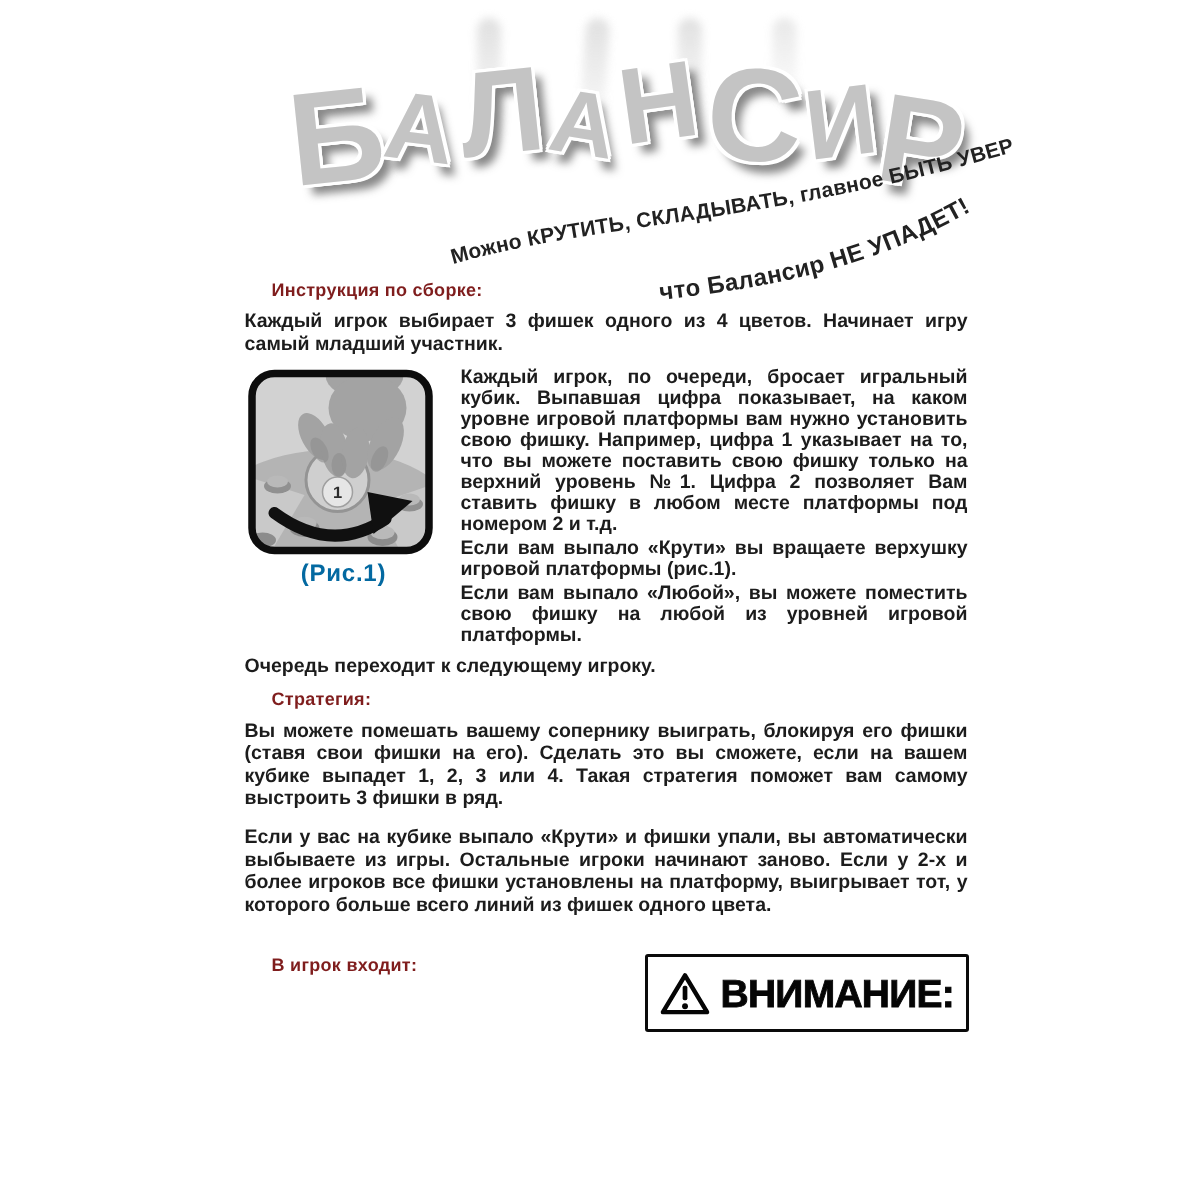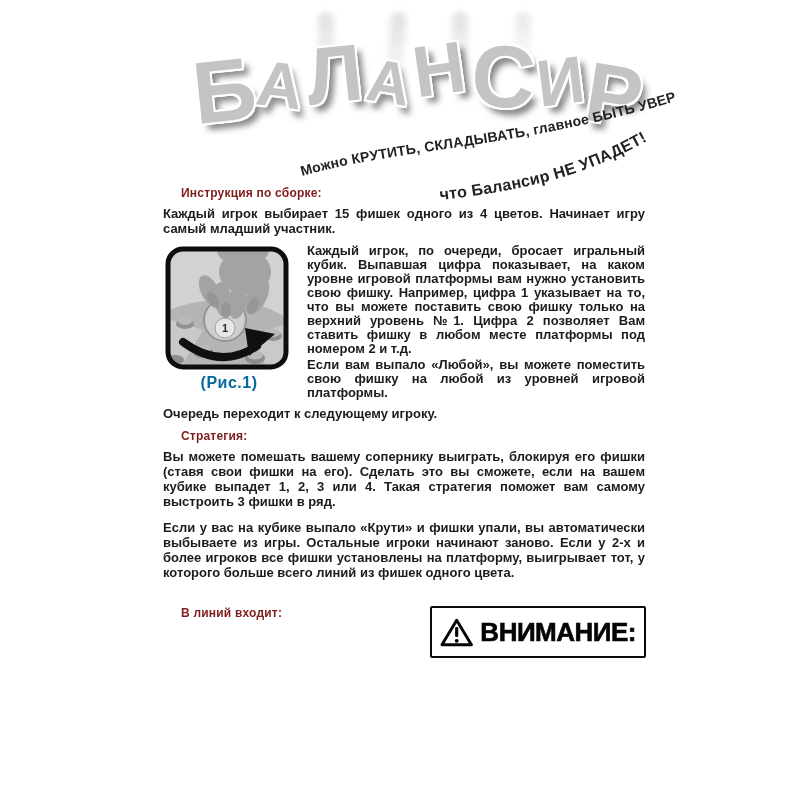--- a/index.html
+++ b/index.html
@@ -79,21 +79,21 @@
         <path id="tl2" d="M 160,88 C 250,78 310,62 372,26" fill="none"></path>
       </defs>
       <text class="tl-1"><textPath href="#tl1">Можно КРУТИТЬ, СКЛАДЫВАТЬ, главное БЫТЬ УВЕРЕННЫМ,</textPath></text>
       <text class="tl-2"><textPath href="#tl2">что Балансир НЕ УПАДЕТ!</textPath></text>
     </svg>
   </header>
 
   <main class="content">
 
     <h2>Инструкция по сборке:</h2>
-    <p class="para" style="margin-bottom:8px;">Каждый игрок выбирает 15 фишек одного из 4 цветов.  Начинает игру самый младший участник.</p>
+    <p class="para" style="margin-bottom:8px;">Каждый игрок выбирает 3 фишек одного из 4 цветов.  Начинает игру самый младший участник.</p>
 
     <div class="fig-row">
       <figure class="fig">
         <div class="fig-box">
           <svg width="128" height="128" viewBox="0 0 128 128">
             <defs>
               <clipPath id="figclip">
                   <rect x="5" y="5" width="118" height="118" rx="15"></rect>
                 </clipPath>
             </defs>
@@ -136,33 +136,34 @@
               <polygon points="86,112 112,90 82,84" fill="#101010"></polygon>
             </g>
             <rect x="5" y="5" width="118" height="118" rx="15" fill="none" stroke="#0d0d0d" stroke-width="5"></rect>
           </svg>
         </div>
         <figcaption class="fig-caption">(Рис.1)</figcaption>
       </figure>
 
       <div class="fig-text">
         <p class="para">Каждый игрок, по очереди, бросает игральный кубик. Выпавшая цифра показывает,  на каком уровне игровой платформы вам нужно установить свою фишку. Например, цифра 1 указывает на то, что вы можете поставить свою фишку только на верхний уровень №1. Цифра 2 позволяет Вам ставить фишку в любом месте платформы под номером 2 и т.д.</p>
+        <p class="para">Если вам выпало «Крути» вы вращаете верхушку игровой платформы (рис.1).</p>
         <p class="para">Если вам выпало «Любой», вы можете поместить свою фишку на любой из уровней игровой платформы.</p>
       </div>
     </div>
 
     <p class="para" style="margin-bottom:8px;">Очередь переходит к следующему игроку.</p>
 
     <h2>Стратегия:</h2>
     <p class="para" style="margin-bottom:11px;">Вы можете помешать вашему сопернику выиграть, блокируя его фишки (ставя свои фишки на его).  Сделать это вы сможете, если на вашем кубике выпадет 1, 2, 3 или 4. Такая стратегия поможет вам самому выстроить 3 фишки в ряд.</p>
     <p class="para" style="margin-bottom:0;">Если у вас на кубике выпало «Крути» и фишки упали, вы автоматически выбываете из игры. Остальные игроки начинают заново. Если у 2-х и более игроков все фишки установлены на платформу, выигрывает тот, у которого больше всего линий из фишек одного цвета.</p>
 
     <div class="bottom-row">
       <div class="contents-col">
-        <h2>В линий входит:</h2>
+        <h2>В игрок входит:</h2>
 
       </div>
 
       <aside class="warning-box">
         <div class="warning-title-row">
           <svg width="34" height="31" viewBox="0 0 34 31">
             <polygon points="17,3 32,28 2,28" fill="#ffffff" stroke="#050505" stroke-width="3" stroke-linejoin="round"></polygon>
             <rect x="15.4" y="10" width="3.2" height="10" rx="1.2" fill="#050505"></rect>
             <circle cx="17" cy="24" r="2" fill="#050505"></circle>
           </svg>

